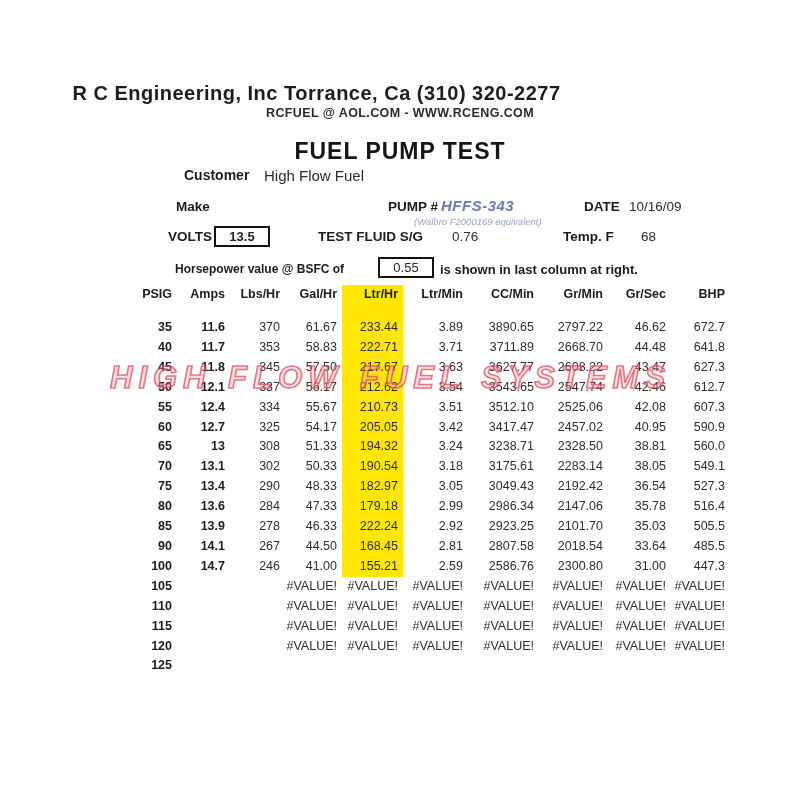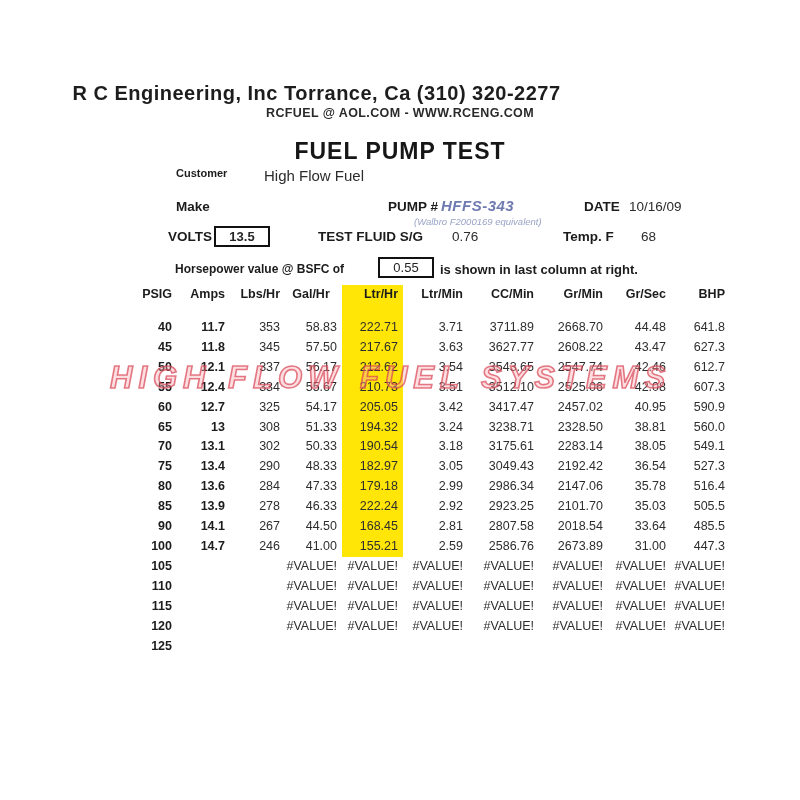--- a/index.html
+++ b/index.html
@@ -9,21 +9,21 @@
     color:#262626;
   }
   .page{position:relative;width:800px;height:800px;background:#fff;overflow:hidden;}
   .abs{position:absolute;white-space:nowrap;}
   .b{font-weight:bold;}
   .company{top:82px;left:0;width:633px;text-align:center;font-size:20px;font-weight:bold;color:#1d1d1d;letter-spacing:.5px;}
   .contact{top:106px;left:0;width:800px;text-align:center;font-size:12.5px;font-weight:bold;color:#2a2a2a;letter-spacing:.4px;}
   .doctitle{top:138px;left:0;width:800px;text-align:center;font-size:23px;font-weight:bold;color:#161616;letter-spacing:1px;}
   .lbl{font-weight:bold;font-size:13.5px;color:#1c1c1c;}
   .val{font-size:13.5px;color:#2c2c2c;}
-  .customer-label{top:167px;left:176px;font-size:11px;}
+  .customer-label{top:167px;left:184px;font-size:14px;}
   .customer-value{top:167px;left:264px;font-size:15px;}
   .make-label{top:199px;left:176px;}
   .pump-label{top:199px;left:388px;text-align:center;}
   .pump-value{top:197px;left:441px;font-size:15px;font-style:italic;font-weight:bold;color:#6e7ab0;letter-spacing:.5px;}
   .pump-note{top:216px;left:414px;font-size:9.5px;font-style:italic;color:#9aa3c6;}
   .date-label{top:199px;left:584px;}
   .date-value{top:199px;left:629px;}
   .volts-label{top:229px;left:168px;}
   .volts-box{top:226px;left:214px;width:52px;height:17px;border:2px solid #111;text-align:center;font-size:13px;font-weight:bold;line-height:17px;}
   .fluid-label{top:229px;left:318px;}
@@ -84,41 +84,53 @@
   <span class="abs lbl bsfc-prefix">Horsepower value @  BSFC of</span>
   <span class="abs bsfc-box">0.55</span>
   <span class="abs lbl bsfc-suffix">is shown in last column at right.</span>
 
   <table class="data">
     <thead>
         <tr>
           <th style="width: 44px;">PSIG</th>
           <th style="width: 48px;">Amps</th>
           <th style="width: 50px;">Lbs/Hr</th>
-          <th style="width: 52px; text-align: center;">Gal/Hr</th>
+          <th style="width: 52px;">Gal/Hr</th>
           <th class="hl" style="width: 56px;">Ltr/Hr</th>
           <th style="width: 60px;">Ltr/Min</th>
           <th style="width: 66px;">CC/Min</th>
           <th style="width: 64px;">Gr/Min</th>
           <th style="width: 58px;">Gr/Sec</th>
           <th style="width: 54px; margin-top: 16px;">BHP</th>
         </tr>
       </thead>
     <tbody>
         <tr class="spacer">
           <td></td>
           <td></td>
           <td></td>
           <td></td>
           <td class="hl"></td>
           <td></td>
           <td></td>
           <td></td>
           <td></td>
           <td></td>
+        </tr>
+        <tr>
+          <td class="b">35</td>
+          <td class="b">11.6</td>
+          <td>370</td>
+          <td>61.67</td>
+          <td class="hl">233.44</td>
+          <td>3.89</td>
+          <td>3890.65</td>
+          <td>2797.22</td>
+          <td>46.62</td>
+          <td>672.7</td>
         </tr>
         <tr>
           <td class="b">40</td>
           <td class="b">11.7</td>
           <td>353</td>
           <td>58.83</td>
           <td class="hl">222.71</td>
           <td>3.71</td>
           <td>3711.89</td>
           <td>2668.70</td>
@@ -246,21 +258,21 @@
           <td>485.5</td>
         </tr>
         <tr>
           <td class="b">100</td>
           <td class="b">14.7</td>
           <td>246</td>
           <td>41.00</td>
           <td class="hl">155.21</td>
           <td>2.59</td>
           <td>2586.76</td>
-          <td>2673.89</td>
+          <td>2300.80</td>
           <td>31.00</td>
           <td>447.3</td>
         </tr>
         <tr>
           <td class="b">105</td>
           <td class="b"></td>
           <td></td>
           <td>#VALUE!</td>
           <td>#VALUE!</td>
           <td>#VALUE!</td>

